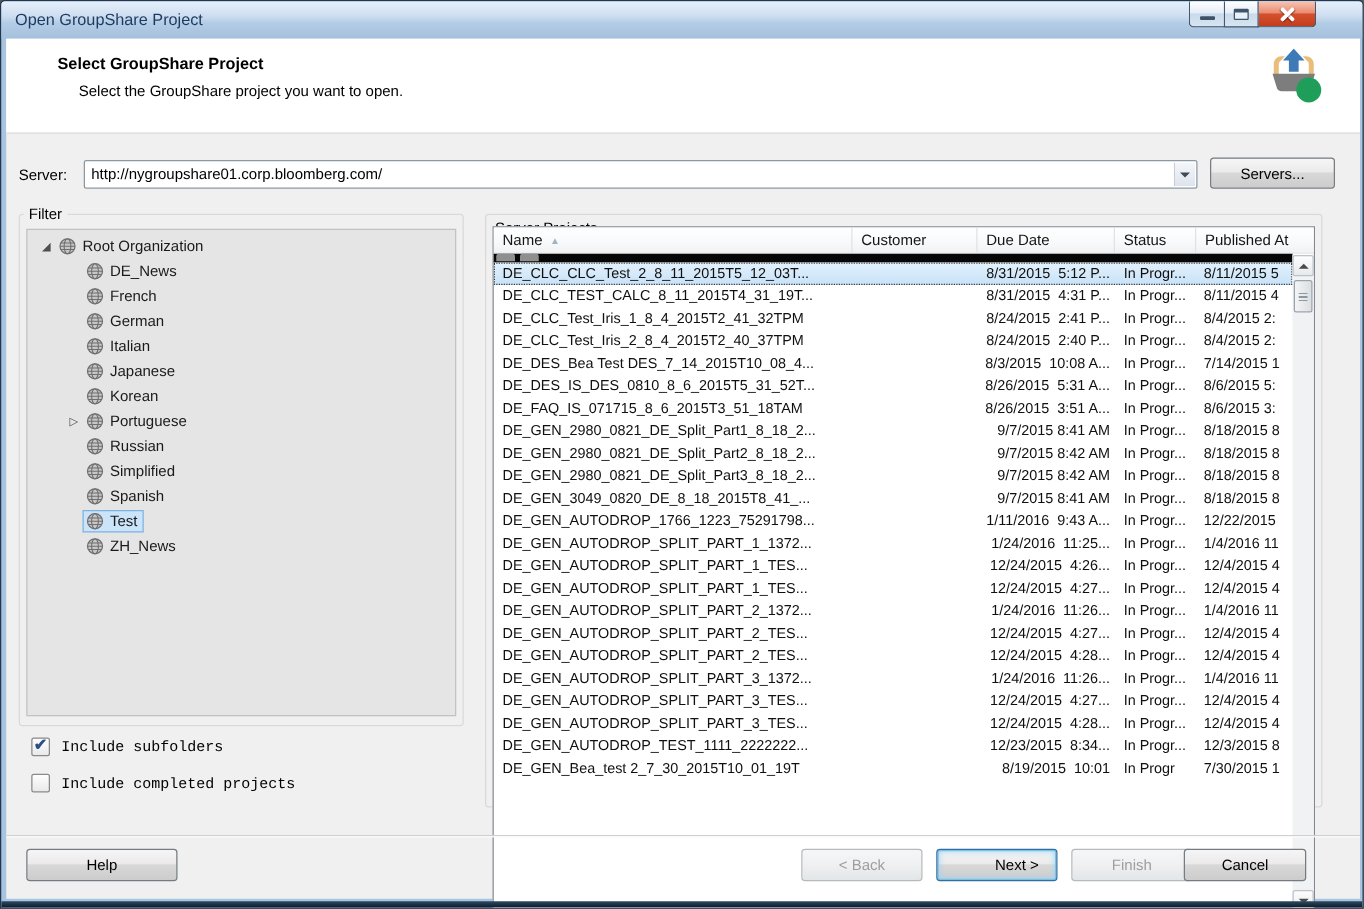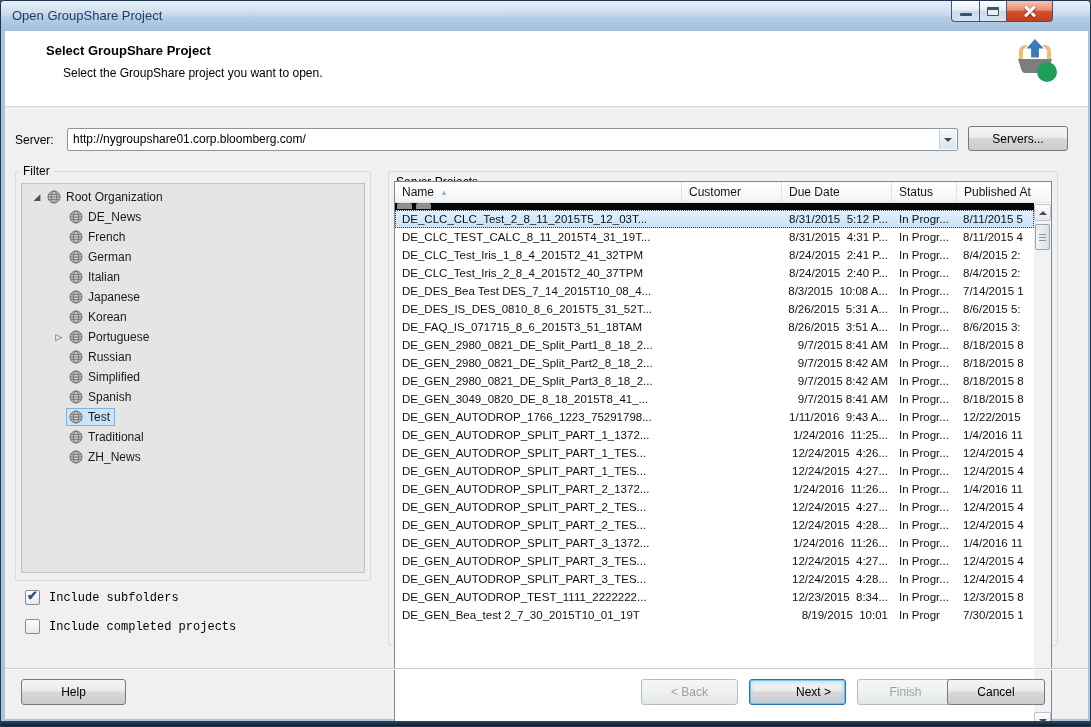--- a/index.html
+++ b/index.html
@@ -134,21 +134,21 @@
   
   .footer-sep{position:absolute;left:0;top:637px;width:100%;height:2px;
     border-top:1px solid #d0d0d0;border-bottom:1px solid #fcfcfc;}
   .btn{position:absolute;top:648px;height:26px;font-size:12px;color:#000;
     border:1px solid #757b80;border-radius:3px;display:flex;align-items:center;justify-content:center;
     background:linear-gradient(#f5f5f5,#ebebeb 45%,#d8d8d8 50%,#cccccc);cursor:default;white-space:pre;}
   .btn.disabled{color:#9e9e9e;border-color:#b5babd;
     background:linear-gradient(#f6f6f6,#eff1f2 45%,#e3e6e8);}
   .btn.default{border-color:#2f6fa3;
     box-shadow:inset 0 0 0 1px #7cc2e8, inset 0 0 5px 1px #9fd4f2;}
-  .b-help{left:16px;width:105px;}
+  .b-help{left:16px;width:121px;}
   .b-back{left:636px;width:97px;}
   .b-next{left:744px;width:97px;padding-left:32px;}
   .b-finish{left:852px;width:97px;}
   .b-cancel{left:942px;width:98px;}
 </style>
 </head>
 <body>
 
 <div class="window">
   <div class="titlebar">
@@ -350,33 +350,20 @@
         <div class="tree-item" style="padding-left: 30px;">
     <span class="expander"></span>
     <span class="tree-content">
       <svg class="globe" viewBox="0 0 14 14">
         <circle cx="7" cy="7" r="6" fill="#c7c7c7" stroke="#6f6f6f" stroke-width="1"></circle>
         <ellipse cx="7" cy="7" rx="2.7" ry="6" fill="none" stroke="#6f6f6f" stroke-width="0.9"></ellipse>
         <line x1="1.4" y1="4.4" x2="12.6" y2="4.4" stroke="#6f6f6f" stroke-width="0.9"></line>
         <line x1="1" y1="7" x2="13" y2="7" stroke="#6f6f6f" stroke-width="0.9"></line>
         <line x1="1.4" y1="9.6" x2="12.6" y2="9.6" stroke="#6f6f6f" stroke-width="0.9"></line>
       </svg>
-      <span class="tree-label">Traditional</span>
-    </span>
-  </div>
-        <div class="tree-item" style="padding-left: 30px;">
-    <span class="expander"></span>
-    <span class="tree-content">
-      <svg class="globe" viewBox="0 0 14 14">
-        <circle cx="7" cy="7" r="6" fill="#c7c7c7" stroke="#6f6f6f" stroke-width="1"></circle>
-        <ellipse cx="7" cy="7" rx="2.7" ry="6" fill="none" stroke="#6f6f6f" stroke-width="0.9"></ellipse>
-        <line x1="1.4" y1="4.4" x2="12.6" y2="4.4" stroke="#6f6f6f" stroke-width="0.9"></line>
-        <line x1="1" y1="7" x2="13" y2="7" stroke="#6f6f6f" stroke-width="0.9"></line>
-        <line x1="1.4" y1="9.6" x2="12.6" y2="9.6" stroke="#6f6f6f" stroke-width="0.9"></line>
-      </svg>
       <span class="tree-label">ZH_News</span>
     </span>
   </div>
       </div>
 
     <div class="check-row cr1">
       <div class="checkbox checked">
         <span class="mark">✔</span>
       </div>
       <span class="check-label">Include subfolders</span>

